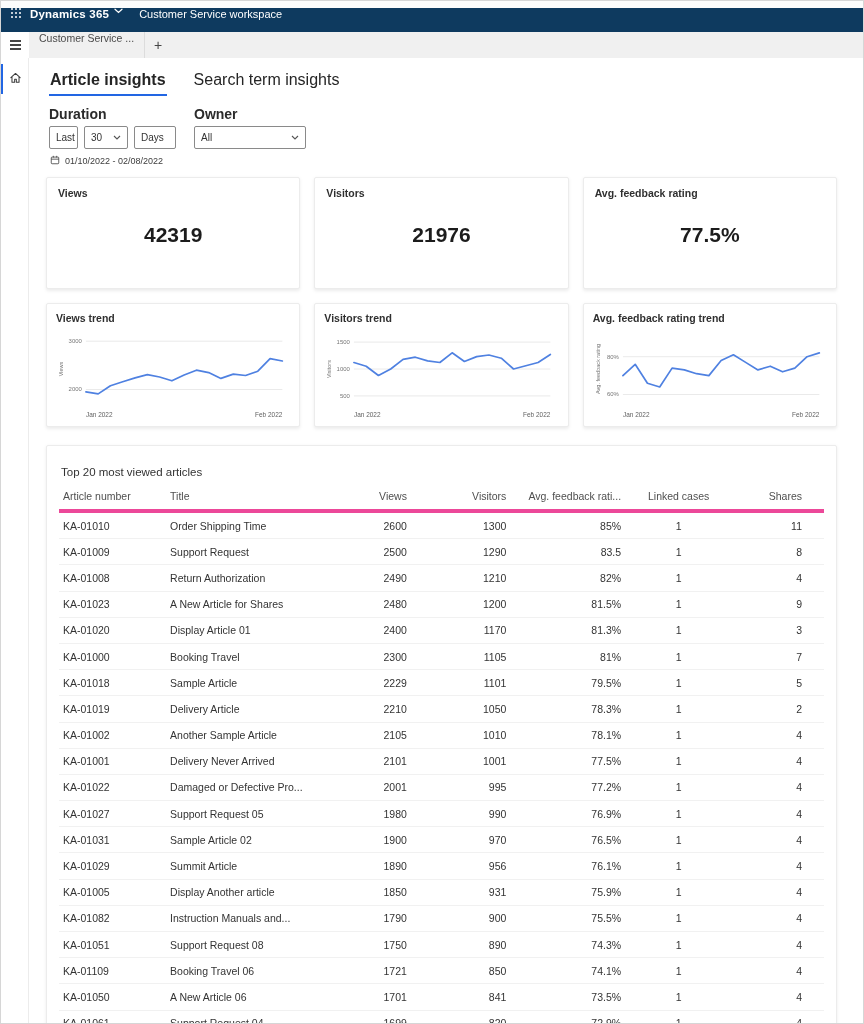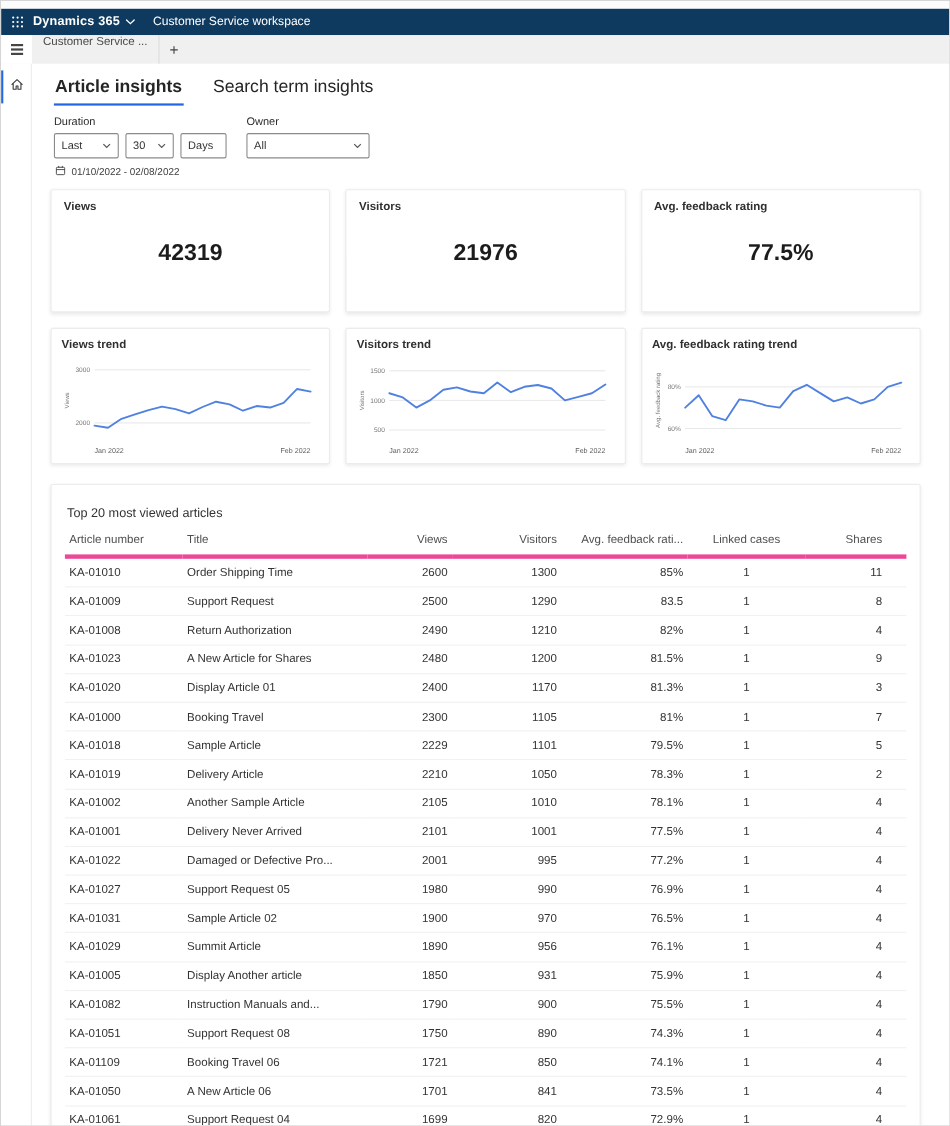--- a/index.html
+++ b/index.html
@@ -2,21 +2,21 @@
 <html><head>
 <meta charset="utf-8">
 <style>
   *{box-sizing:border-box;margin:0;padding:0}
   html,body{width:864px;height:1024px}
   body{font-family:"Liberation Sans",sans-serif;background:#fff;color:#333}
   .screen{width:864px;height:1024px;border:1px solid #d6d6d6;background:#fff;display:flex;flex-direction:column;overflow:hidden}
   .top-gap{height:7px;background:#fcfcfc;flex:0 0 auto}
 
   
-  .topbar{height:24px;background:#0e3a5f;display:flex;align-items:center;padding:0 10px;flex:0 0 auto}
+  .topbar{height:24px;background:#0e3a5f;display:flex;align-items:flex-start;padding:0 10px;flex:0 0 auto}
   .waffle{display:grid;grid-template-columns:repeat(3,2px);grid-gap:2px;margin-right:9px;cursor:pointer}
   .waffle i{width:2px;height:2px;background:#fff;border-radius:50%;display:block}
   .app-title{color:#fff;font-size:11.5px;font-weight:700;letter-spacing:.2px}
   .nav-chev{margin-left:5px;display:flex;align-items:center}
   .workspace{color:#fff;font-size:11px;margin-left:16px}
 
   
   .strip-row{height:26px;display:flex;background:#f0f0f0;flex:0 0 auto}
   .strip-side{width:28px;background:#fff;display:flex;align-items:center;justify-content:center;flex:0 0 auto;cursor:pointer}
   .hamburger{display:flex;flex-direction:column;gap:2.5px}
@@ -34,25 +34,25 @@
   .side-item.selected{border-left-color:#2266e3}
   main{flex:1;padding:6px 26px 0 17px;overflow:hidden;background:#fff}
 
   
   .page-tabs{display:flex;gap:26px;padding-left:3px}
   .ptab{font-size:16px;padding:7px 1px 5px;cursor:pointer;color:#252525;border-bottom:2.5px solid transparent}
   .ptab.active{font-weight:700;border-bottom-color:#2266e3}
 
   
   .filters{display:flex;gap:18px;margin-top:10px;padding-left:3px}
-  .filter-label{font-size:10px;font-weight:400;color:#2b2b2b;margin-bottom:4px}
+  .filter-label{font-size:14px;font-weight:700;color:#2b2b2b;margin-bottom:4px}
   .controls{display:flex;gap:6px}
   .combo{height:23px;border:1px solid #8a8a8a;border-radius:2px;background:#fff;display:flex;align-items:center;justify-content:space-between;padding:0 6px;font-size:10px;color:#333;cursor:pointer;gap:6px}
   .combo.noarrow{justify-content:flex-start}
-  .w-last{width:59px}.w-num{width:44px}.w-days{width:42px}.w-owner{width:112px}
+  .w-last{width:29px}.w-num{width:44px}.w-days{width:42px}.w-owner{width:112px}
   .daterange{display:flex;align-items:center;gap:5px;margin-top:6px;font-size:9px;color:#3d3d3d;padding-left:4px}
 
   
   .kpi-row,.trend-row{display:grid;grid-template-columns:1fr 1fr 1fr;gap:14px}
   .kpi-row{margin-top:10px}
   .trend-row{margin-top:14px}
   .card{background:#fff;border:1px solid #ececec;box-shadow:0 1.6px 3.6px rgba(0,0,0,.08);border-radius:2px}
   .kpi{height:112px;display:flex;flex-direction:column;padding:9px 11px}
   .card-title{font-size:10.5px;font-weight:600;color:#2f2f2f}
   .kpi-value{flex:1;display:flex;align-items:center;justify-content:center;font-size:21px;font-weight:700;color:#1c1c1c;padding-bottom:8px}

